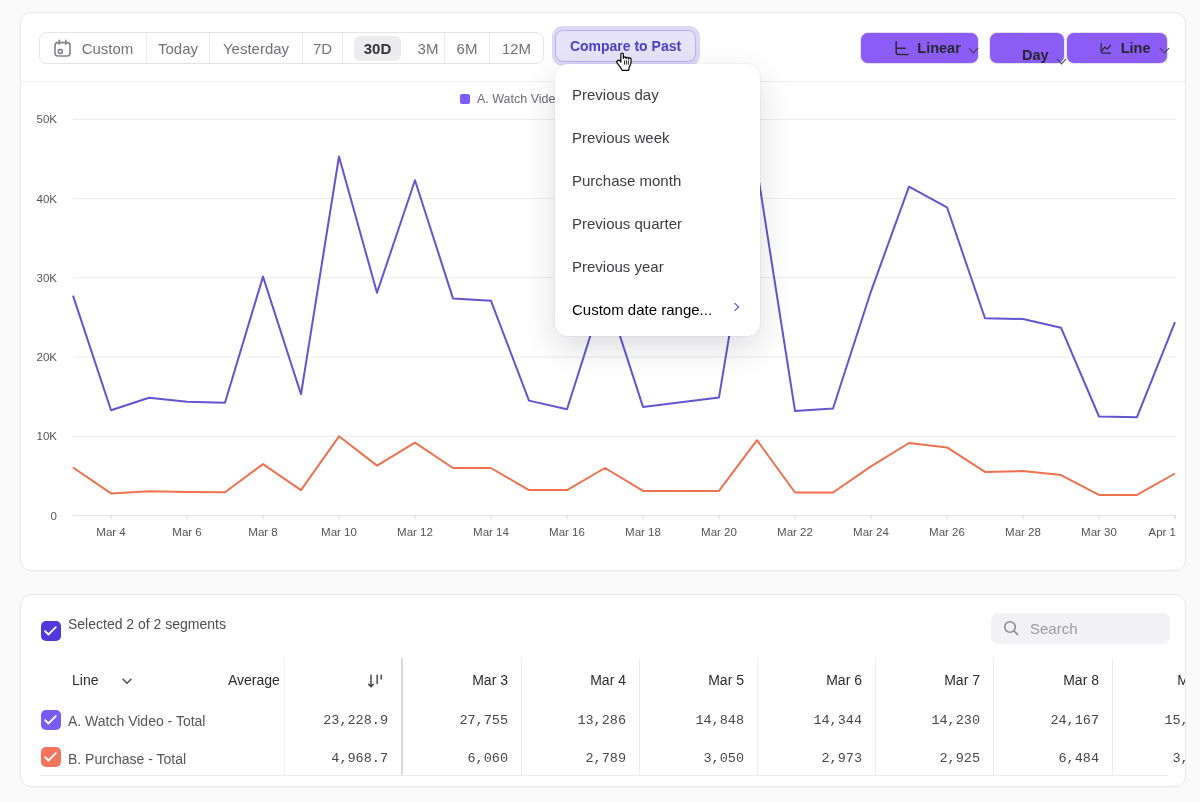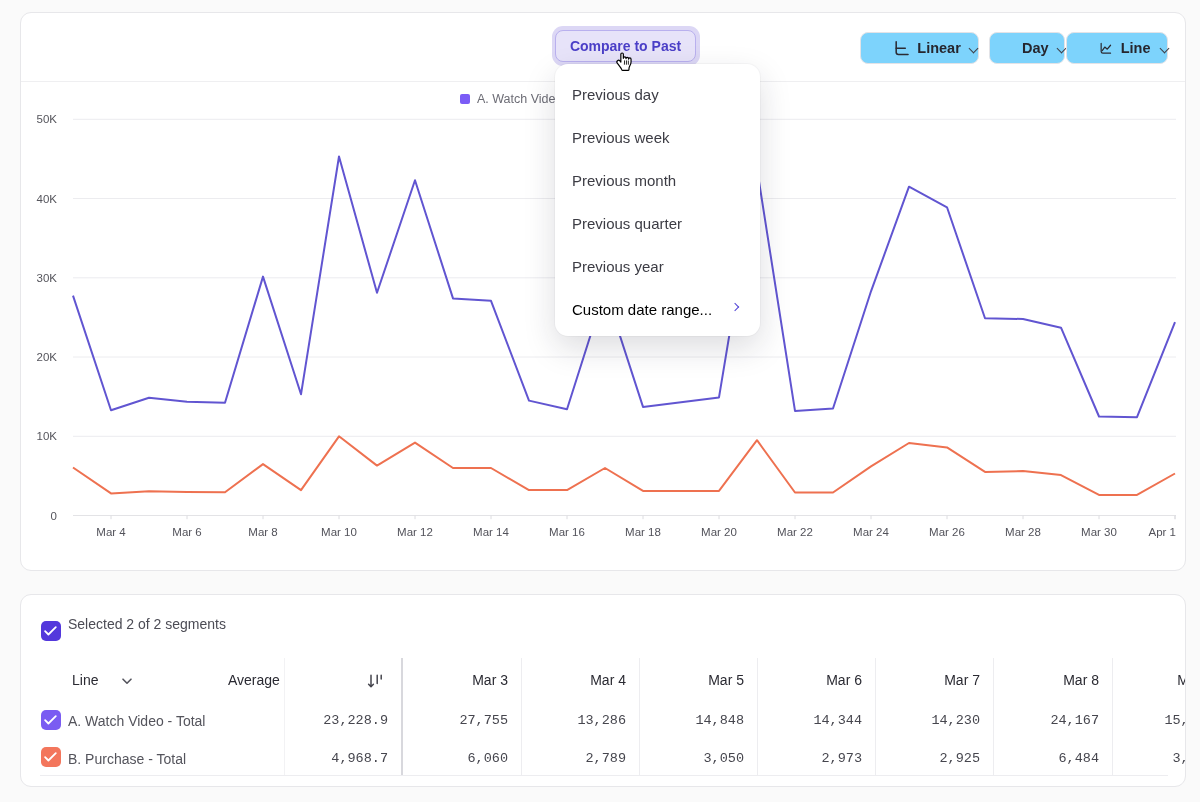--- a/index.html
+++ b/index.html
@@ -10,21 +10,21 @@
 
 #toolbar { position:absolute; left:0; top:0; width:100%; height:69px; border-bottom:1px solid #efeff1; }
 #segctl { position:absolute; left:18px; top:19px; height:32px; border:1px solid #e4e4e7; border-radius:8px; display:flex; align-items:stretch; background:#fff; }
 #segctl .seg { display:flex; align-items:center; justify-content:center; font-size:15px; color:#70707a; border-right:1px solid #ebebee; padding:0; }
 #segctl .seg:last-child { border-right:none; }
 .seg.sel { border-right:none !important; }
 .seg .selbg { background:#ececee; border-radius:6px; margin:3px 4px; padding:4px 10px; color:#33333a; font-weight:bold; }
 
 #cmpring { position:absolute; left:531px; top:13px; width:148px; height:40px; background:#dcd7f5; border-radius:11px; }
 #cmpbtn { position:absolute; left:534px; top:17px; width:141px; height:32px; background:#e7e3f9; border:1px solid #b9b0ee; border-radius:8px; color:#4b3fc7; font-weight:bold; font-size:14px; display:flex; align-items:center; justify-content:center; }
-.rbtn { position:absolute; top:19px; height:32px; border:1px solid #e3e3e7; border-radius:8px; background:#7dd3fc; display:flex; align-items:center; justify-content:center; gap:7px; font-size:14.5px; color:#26262e; font-weight:bold;padding-left:32px; }
+.rbtn { position:absolute; top:19px; height:32px; border:1px solid #e3e3e7; border-radius:8px; background:#8b5cf6; display:flex; align-items:center; justify-content:center; gap:7px; font-size:14.5px; color:#26262e; font-weight:bold;padding-left:32px; }
 .chev { width:9px; height:9px; position:relative; margin-left:2px; }
 .chev:before { content:""; position:absolute; left:0; top:1.5px; width:6px; height:6px; border-right:1.6px solid #3f3f47; border-bottom:1.6px solid #3f3f47; transform:rotate(45deg); }
 
 #dd { position:absolute; left:555px; top:64px; width:205px; height:272px; background:#fff; border-radius:13px; box-shadow:0 0 0 1px rgba(0,0,0,0.028), 0 12px 32px rgba(28,28,48,0.15); z-index:5; padding-top:9px; }
 #dd .item { height:43px; display:flex; align-items:center; padding-left:17px; font-size:15px; color:#3c3c44; position:relative; }
 #dd .item.purple { color:#000000; }
 #dd .arrow { position:absolute; right:20px; top:15px; width:8px; height:8px; }
 #dd .arrow:before { content:""; position:absolute; left:0; top:1px; width:5px; height:5px; border-right:1.6px solid #5143d6; border-top:1.6px solid #5143d6; transform:rotate(45deg); }
 
 #legend { position:absolute; left:439px; top:79px; display:flex; gap:24px; font-size:12.5px; color:#6c6c75; align-items:center; white-space:nowrap; }
@@ -36,29 +36,47 @@
 #search { position:absolute; left:970px; top:18px; width:179px; height:31px; background:#f2f2f4; border-radius:7px; display:flex; align-items:center; padding-left:12px; gap:10px; color:#9a9aa3; font-size:15px; }
 .hdr { position:absolute; font-size:14px; color:#2a2a32; }
 .cellL { position:absolute; font-size:14px; color:#54545c; }
 .num { position:absolute; font-family:"Liberation Mono",monospace; font-size:13.5px; color:#46464e; text-align:right; }
 .vsep { position:absolute; width:1px; background:#ededf0; top:63px; height:117px; }
 </style>
 </head>
 <body>
 <div class="card" id="card1">
   <div id="toolbar">
+    <div id="segctl">
+      <div class="seg" style="width:107px;">
+        <svg width="19" height="19" viewBox="0 0 19 19" fill="none" stroke="#82828a" stroke-width="1.6" style="margin-right:10px;">
+          <rect x="2" y="3.6" width="15" height="13.4" rx="3"></rect>
+          <path d="M6.2 1.2v4M12.8 1.2v4" stroke-linecap="round"></path>
+          <rect x="5.4" y="10.6" width="3.8" height="3.8" rx="1"></rect>
+        </svg>Custom
+      </div>
+      <div class="seg" style="width:63px;">Today</div>
+      <div class="seg" style="width:93px;">Yesterday</div>
+      <div class="seg" style="width:40px;">7D</div>
+      <div class="seg sel" style="width:69px;">
+          <span class="selbg">30D</span>
+        </div>
+      <div class="seg" style="width:33px;">3M</div>
+      <div class="seg" style="width:45px;">6M</div>
+      <div class="seg" style="width:53px;">12M</div>
+    </div>
     <div id="cmpring"></div>
     <div id="cmpbtn">Compare to Past</div>
     <div class="rbtn" style="left:839px; width:119px;">
       <svg width="19" height="19" viewBox="0 0 19 19" fill="none" stroke="#2b2b33" stroke-width="1.7" stroke-linecap="round">
         <path d="M3.5 2.2v11.5c0 1.5 1 2.3 2.5 2.3h10.5"></path>
         <path d="M3.5 9.3h10"></path>
       </svg>Linear<span class="chev"></span>
     </div>
-    <div class="rbtn" style="left:968px; width:76px;">Day<span class="chev"></span></div>
+    <div class="rbtn" style="left:968px; width:76px;align-items:flex-end;">Day<span class="chev"></span></div>
     <div class="rbtn" style="left:1045px; width:102px;gap:8px;">
       <svg width="19" height="19" viewBox="0 0 19 19" fill="none" stroke="#2b2b33" stroke-width="1.7" stroke-linecap="round" stroke-linejoin="round">
         <path d="M3 2.5v11.2c0 1.5 1 2.3 2.5 2.3h10.5"></path>
         <path d="M4.5 12.5L8 7.5l3.5 3 4.5-5.5"></path>
       </svg>Line<span class="chev"></span>
     </div>
   </div>
   <div id="legend">
     <span><span class="lgsq" style="background:#7b5cf6;"></span>A. Watch Video - Total</span>
     <span><span class="lgsq" style="background:#f4725a;"></span>B. Purchase - Total</span>
@@ -116,39 +134,46 @@
       <text x="1175" y="535" text-anchor="end">Apr 1</text>
     </g>
     <polyline stroke="#ee7150" stroke-width="2" stroke-linejoin="round" points="72.0,466.5 110.0,492.4 148.0,490.3 186.0,490.9 224.0,491.3 262.0,463.1 300.0,489.1 338.0,435.3 376.0,464.6 414.0,441.6 452.0,467.0 490.0,467.0 528.0,489.1 566.0,489.1 604.0,467.0 642.0,489.9 680.0,489.9 718.0,489.9 756.0,439.2 794.0,491.5 832.0,491.5 870.0,465.4 908.0,442.0 946.0,446.4 984.0,470.9 1022.0,470.1 1060.0,474.1 1098.0,493.9 1136.0,493.9 1174.0,472.5"></polyline>
     <polyline stroke="#6155d1" stroke-width="2" stroke-linejoin="round" points="72.0,294.6 110.0,409.2 148.0,396.8 186.0,400.8 224.0,401.7 262.0,275.6 300.0,393.3 338.0,155.5 376.0,291.8 414.0,179.3 452.0,297.4 490.0,299.8 528.0,399.6 566.0,408.3 604.0,288.7 642.0,405.9 680.0,401.2 718.0,396.4 756.0,167.5 794.0,409.9 832.0,407.5 870.0,290.3 908.0,185.7 946.0,206.3 984.0,317.2 1022.0,318.0 1060.0,326.7 1098.0,415.5 1136.0,416.2 1174.0,321.2"></polyline>
   </svg>
 </div>
 
 <div id="dd">
   <div class="item">Previous day</div>
   <div class="item">Previous week</div>
-  <div class="item">Previous month</div>
+  <div class="item">Purchase month</div>
   <div class="item">Previous quarter</div>
   <div class="item">Previous year</div>
   <div class="item purple">Custom date range...<span class="arrow"></span></div>
 </div>
 
 <svg id="cursor" width="18" height="19" viewBox="0 0 18 19" style="position:absolute;left:615px;top:52px;z-index:9;">
   <path d="M7.1 1.0 C7.8 1.0 8.35 1.55 8.35 2.25 L8.35 6.3 C8.4 5.5 9.0 4.85 9.7 4.85 C10.4 4.85 10.95 5.5 10.95 6.2 L10.95 6.6 C11.0 5.95 11.6 5.35 12.3 5.35 C13.0 5.35 13.55 5.95 13.55 6.65 L13.55 7.1 C13.6 6.5 14.15 5.95 14.8 5.95 C15.5 5.95 16.05 6.55 16.05 7.25 L16.05 10.0 C16.05 11.5 15.45 12.8 14.75 14.0 C14.3 14.85 14.0 15.6 14.0 16.5 L14.0 17.3 C14.0 17.95 13.5 18.45 12.85 18.45 L8.2 18.45 C7.5 18.45 6.95 18.05 6.65 17.4 C6.25 16.4 5.6 15.45 4.9 14.55 L2.3 11.15 C1.7 10.4 1.8 9.3 2.5 8.7 C3.2 8.1 4.25 8.2 4.9 8.95 L5.85 10.0 L5.85 2.25 C5.85 1.55 6.4 1.0 7.1 1.0 Z" fill="#fff" stroke="#000" stroke-width="1.2" stroke-linejoin="round"></path>
   <path d="M9.55 8.8 L9.4 12.3 M11.45 8.8 L11.4 12.3 M13.35 8.9 L13.35 12.3" stroke="#000" stroke-width="0.85" stroke-linecap="round" fill="none"></path>
 </svg>
 
 <div class="card" id="card2">
   <div id="selrow">
     <div class="cb" style="left:19.5px; top:25.5px; background:#5338dc;">
         <svg width="19" height="19" viewBox="0 0 19 19">
           <path d="M4.1 10.2l3.3 3.3 7.4-7.4" stroke="#fff" stroke-width="1.8" fill="none" stroke-linecap="round" stroke-linejoin="round"></path>
         </svg>
       </div>
     <div style="position:absolute; left:47px; top:19px; font-size:14px; color:#4c4c55; line-height:20px;">Selected 2 of 2 segments</div>
+    <div id="search">
+      <svg width="17" height="17" viewBox="0 0 17 17" fill="none" stroke="#8a8a92" stroke-width="1.6">
+          <circle cx="7" cy="7" r="5.3"></circle>
+          <path d="M11 11l4 4"></path>
+        </svg>
+      Search
+    </div>
   </div>
 
   <div class="hdr" style="left:51px; top:77px;">Line</div>
   <svg width="12" height="9" viewBox="0 0 12 9" style="position:absolute; left:100px; top:82px;">
       <path d="M2 2.2l4 4 4-4" stroke="#55555e" stroke-width="1.6" fill="none" stroke-linecap="round" stroke-linejoin="round"></path>
     </svg>
   <div class="hdr" style="left:207px; top:77px; width:135px; ">Average</div>
   <svg width="18" height="15" viewBox="0 0 18 15" style="position:absolute; left:345px; top:79px;" fill="none" stroke="#45454d" stroke-width="1.5" stroke-linecap="round">
       <path d="M5 1.2v11.3M5 12.7l-2.4-2.4M5 12.7l2.4-2.4M11.2 1.2v8.4M15.2 1.2v3.8"></path>
     </svg>

